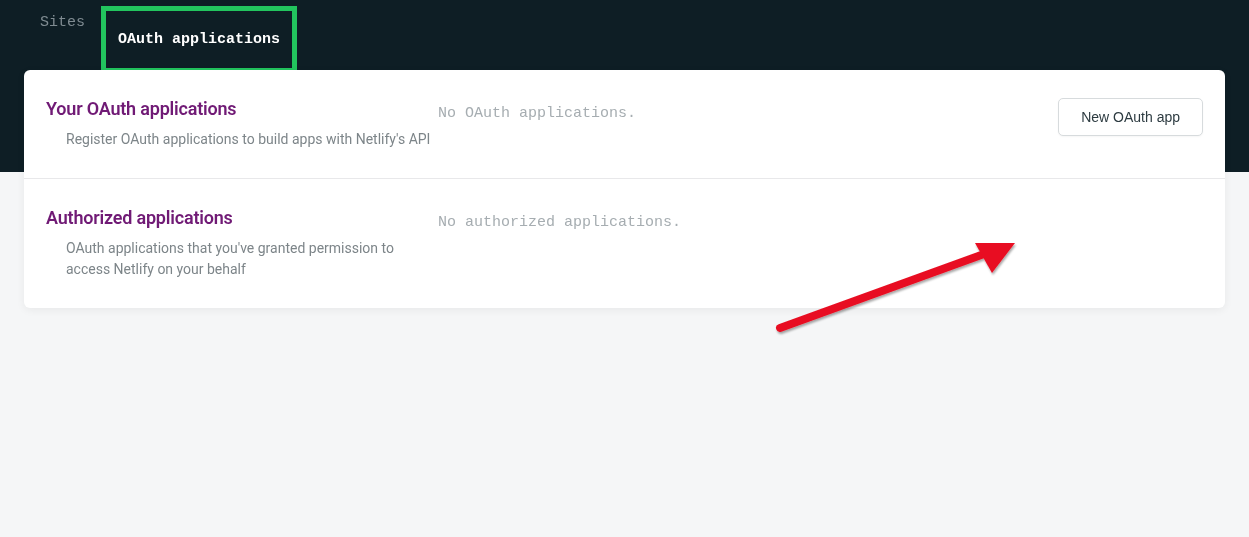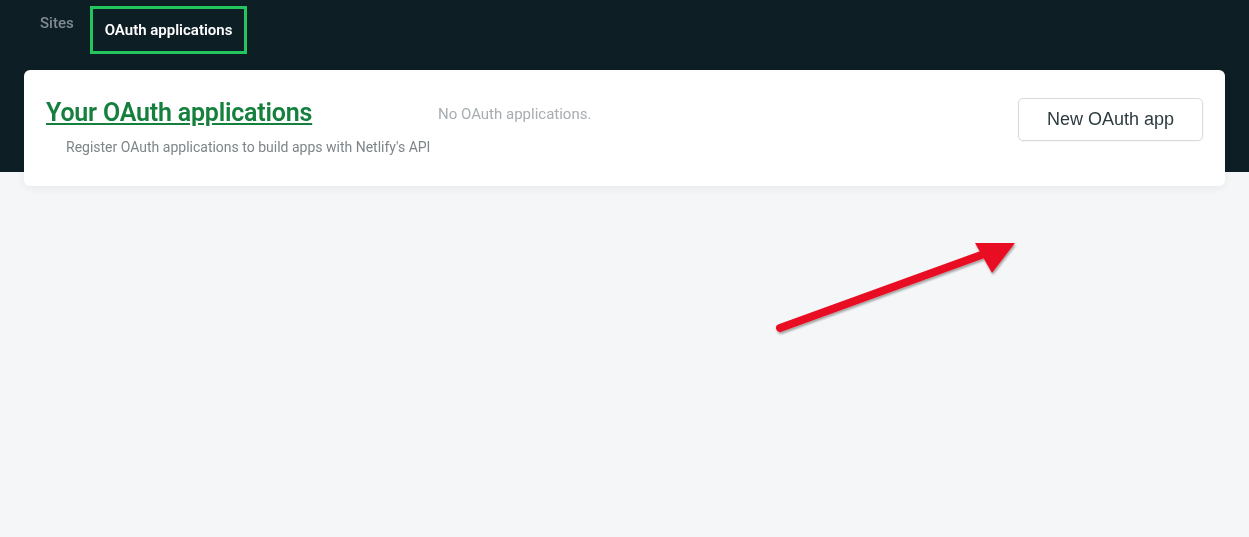--- a/index.html
+++ b/index.html
@@ -18,34 +18,35 @@
     .header-bar {
       background: #0e1e25;
       height: 172px;
       padding: 0 24px;
       position: relative;
     }
     .nav-tabs {
       display: flex;
       gap: 0;
       padding-top: 6px;
+      font-family: Liberation Mono, monospace;
     }
     .nav-tab {
       padding: 6px 14px;
       color: #7f8b91;
       font-size: 15px;
       font-weight: 500;
       cursor: pointer;
       border: 2px solid transparent;
     }
     .nav-tab.active {
       color: #ffffff;
       font-weight: 600;
-      border: 3px solid #22c55e;
-      padding: 12px 12px;
+      border: 5px solid #22c55e;
+      padding: 20px 12px;
     }
     .content-card {
       background: #ffffff;
       border-radius: 6px;
       margin: 0 24px;
       position: absolute;
       top: 70px;
       left: 0;
       right: 0;
       box-shadow: 0 2px 8px rgba(0,0,0,0.06);
@@ -59,50 +60,50 @@
       position: relative;
     }
     .section:last-child {
       border-bottom: none;
     }
     .section-left {
       width: 392px;
       flex-shrink: 0;
     }
     .section-title {
-      font-size: 25px;
+      font-size: 18px;
       font-weight: 600;
-      color: #15803d;
+      color: #701a75;
       margin-bottom: 10px;
       letter-spacing: -0.2px;
-      text-decoration: underline;
     }
     .section-desc {
       font-size: 14px;
       color: #7d8589;
       line-height: 1.5;
       margin-left: 20px;
     }
     .section-middle {
       flex: 1;
       padding-top: 6px;
+      font-family: Liberation Mono, monospace;
     }
     .empty-text {
       font-size: 15px;
       color: #a6adb1;
     }
     .section-right {
       flex-shrink: 0;
     }
     .btn {
       background: #ffffff;
       border: 1px solid #d7dbdd;
       border-radius: 5px;
-      padding: 10px 28px;
-      font-size: 18px;
+      padding: 10px 22px;
+      font-size: 14px;
       color: #2d3b41;
       cursor: pointer;
       font-weight: 500;
       box-shadow: 0 1px 2px rgba(0,0,0,0.04);
     }
     .annotation-arrow {
       position: absolute;
       top: 238px;
       left: 770px;
       width: 250px;
@@ -130,20 +131,30 @@
     </div>
     <div class="section-middle">
       <span class="empty-text">No OAuth applications.</span>
     </div>
     <div class="section-right">
       <button class="btn">New OAuth app</button>
     </div>
   </div>
 
 
+  <div class="section">
+    <div class="section-left">
+      <h2 class="section-title">Authorized applications</h2>
+      <p class="section-desc">OAuth applications that you've granted permission to access Netlify on your behalf</p>
+    </div>
+    <div class="section-middle">
+      <span class="empty-text">No authorized applications.</span>
+    </div>
+    <div class="section-right"></div>
+  </div>
 
 </div>
 
 <svg class="annotation-arrow" viewBox="0 0 250 100">
   <defs>
     <filter id="ds" x="-20%" y="-20%" width="140%" height="140%">
       <feDropShadow dx="1" dy="2" stdDeviation="1.2" flood-color="#000" flood-opacity="0.35"></feDropShadow>
     </filter>
   </defs>
   <g filter="url(#ds)">

